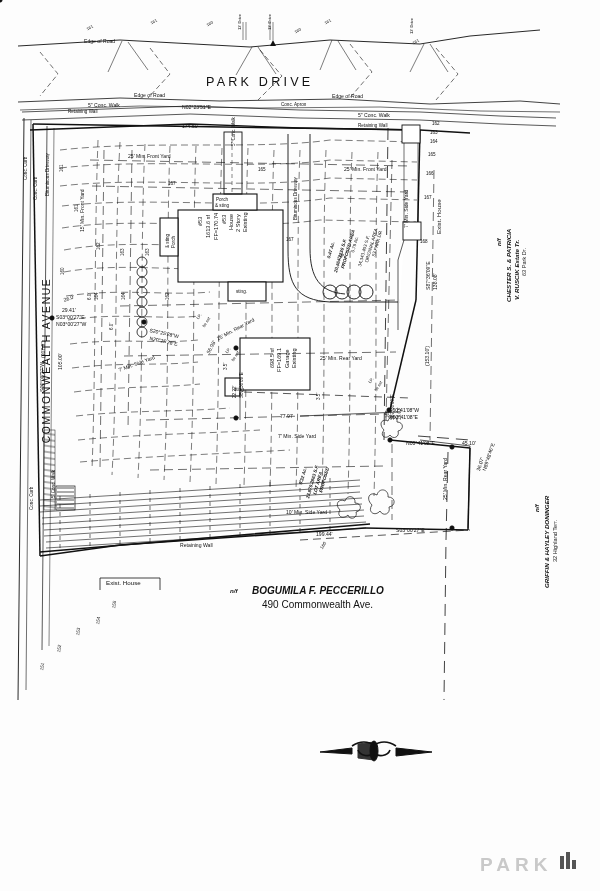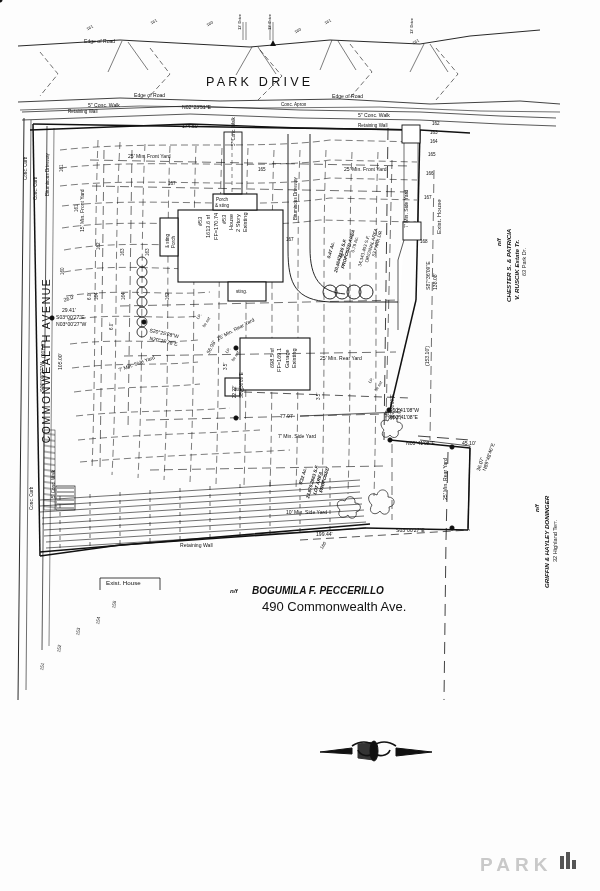--- a/index.html
+++ b/index.html
@@ -7,21 +7,21 @@
        font-family:"Liberation Sans", sans-serif;color:#111;}
   #sheet{position:relative;width:600px;height:891px;background:#fdfdfd;}
   svg{position:absolute;left:0;top:0;}
   .lbl{position:absolute;font-family:"Liberation Sans",sans-serif;
        white-space:nowrap;color:#111;line-height:1.05;}
   .t4{font-size:4.1px}
   .t45{font-size:4.6px}
   .t5{font-size:5.1px}
   .t55{font-size:5.6px}
   .t6{font-size:6.2px}
-  .t7{font-size:13px}
+  .t7{font-size:10px}
   .t8{font-size:10px}
   .t10{font-size:10.4px}
   .t12{font-size:12.6px}
   .ital{font-style:italic;font-weight:bold}
   .spc{letter-spacing:1.6px}
   .spc2{letter-spacing:3.2px}
   .wm{position:absolute;color:#c9c9c9;font-size:19px;letter-spacing:5px;
       font-weight:bold;font-family:"Liberation Sans",sans-serif}
   .blk{position:absolute;background:#555}
 </style>

